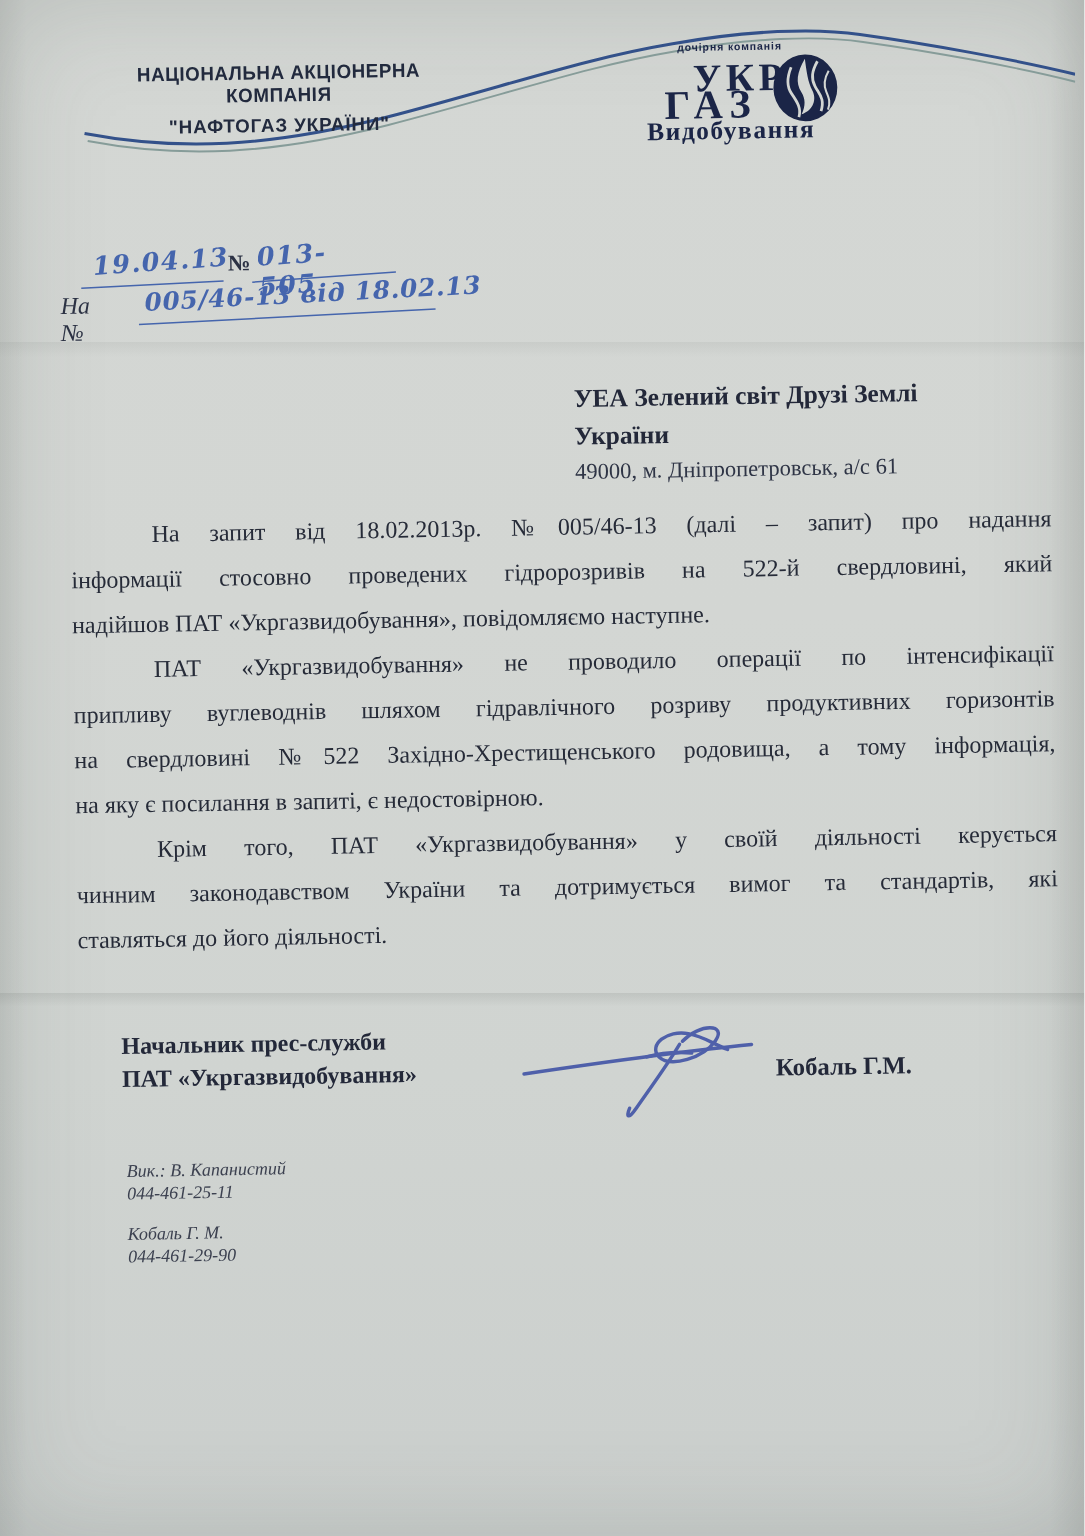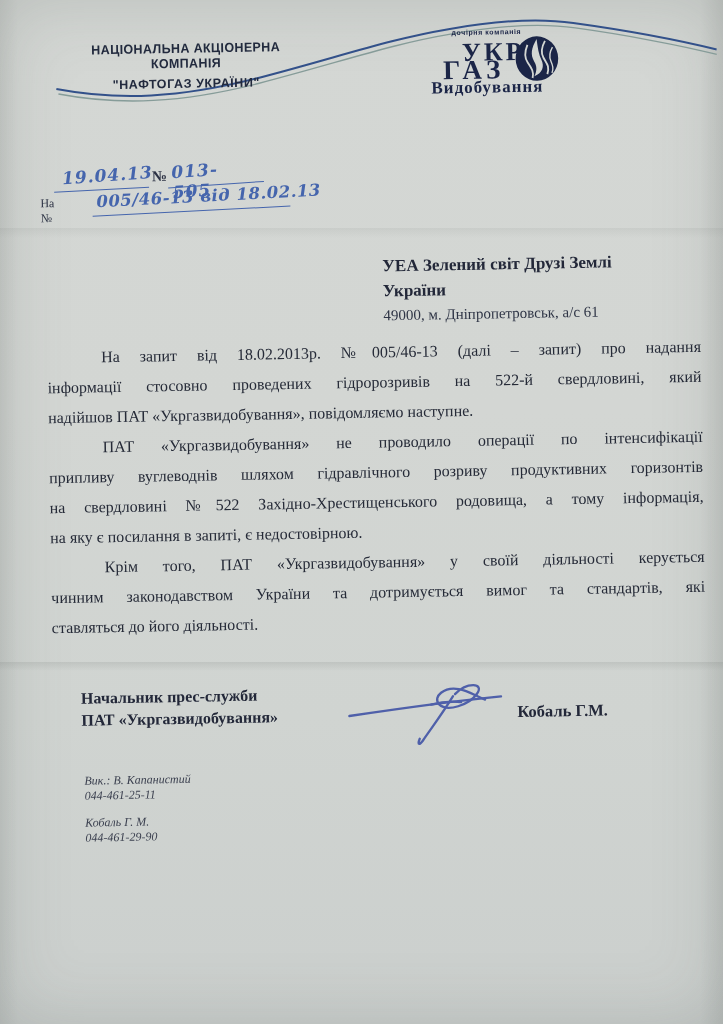--- a/index.html
+++ b/index.html
@@ -32,21 +32,21 @@
 
   
   .refs{position:absolute;left:0;top:0;}
   .ink{color:#4565ad;font-style:italic;font-weight:bold;font-family:"DejaVu Serif", serif;}
   .printed{color:#2c3244;font-family:"Liberation Serif", serif;}
   .ref-date{position:absolute;left:66px;top:161px;font-size:17px;transform:rotate(-3deg);letter-spacing:1px;}
   .u1{position:absolute;left:58px;top:185px;width:95px;border-bottom:1.6px solid #4565ad;transform:rotate(-2deg);}
   .ref-no-label{position:absolute;left:156px;top:165px;font-size:15px;font-weight:bold;}
   .ref-no{position:absolute;left:176px;top:158px;font-size:17px;transform:rotate(-3deg);letter-spacing:1px;}
   .u2{position:absolute;left:172px;top:182px;width:96px;border-bottom:1.6px solid #4565ad;transform:rotate(-3deg);}
-  .ref-reply-label{position:absolute;left:44px;top:191px;font-size:12px;}
+  .ref-reply-label{position:absolute;left:44px;top:191px;font-size:16px;font-style:italic;}
   .ref-reply{position:absolute;left:100px;top:184px;font-size:16.5px;transform:rotate(-2deg);letter-spacing:.5px;white-space:nowrap;}
   .u3{position:absolute;left:96px;top:208px;width:198px;border-bottom:1.6px solid #4565ad;transform:rotate(-2deg);}
 
   
   .recipient{position:absolute;left:385px;top:254px;width:300px;color:#232839;}
   .recipient .r1{font-size:17px;font-weight:bold;line-height:25px;}
   .recipient .addr{font-size:15px;margin-top:4px;color:#2f3546;}
 
   
   .body-text{position:absolute;left:48px;top:338px;width:654px;font-size:16px;color:#262b38;}

